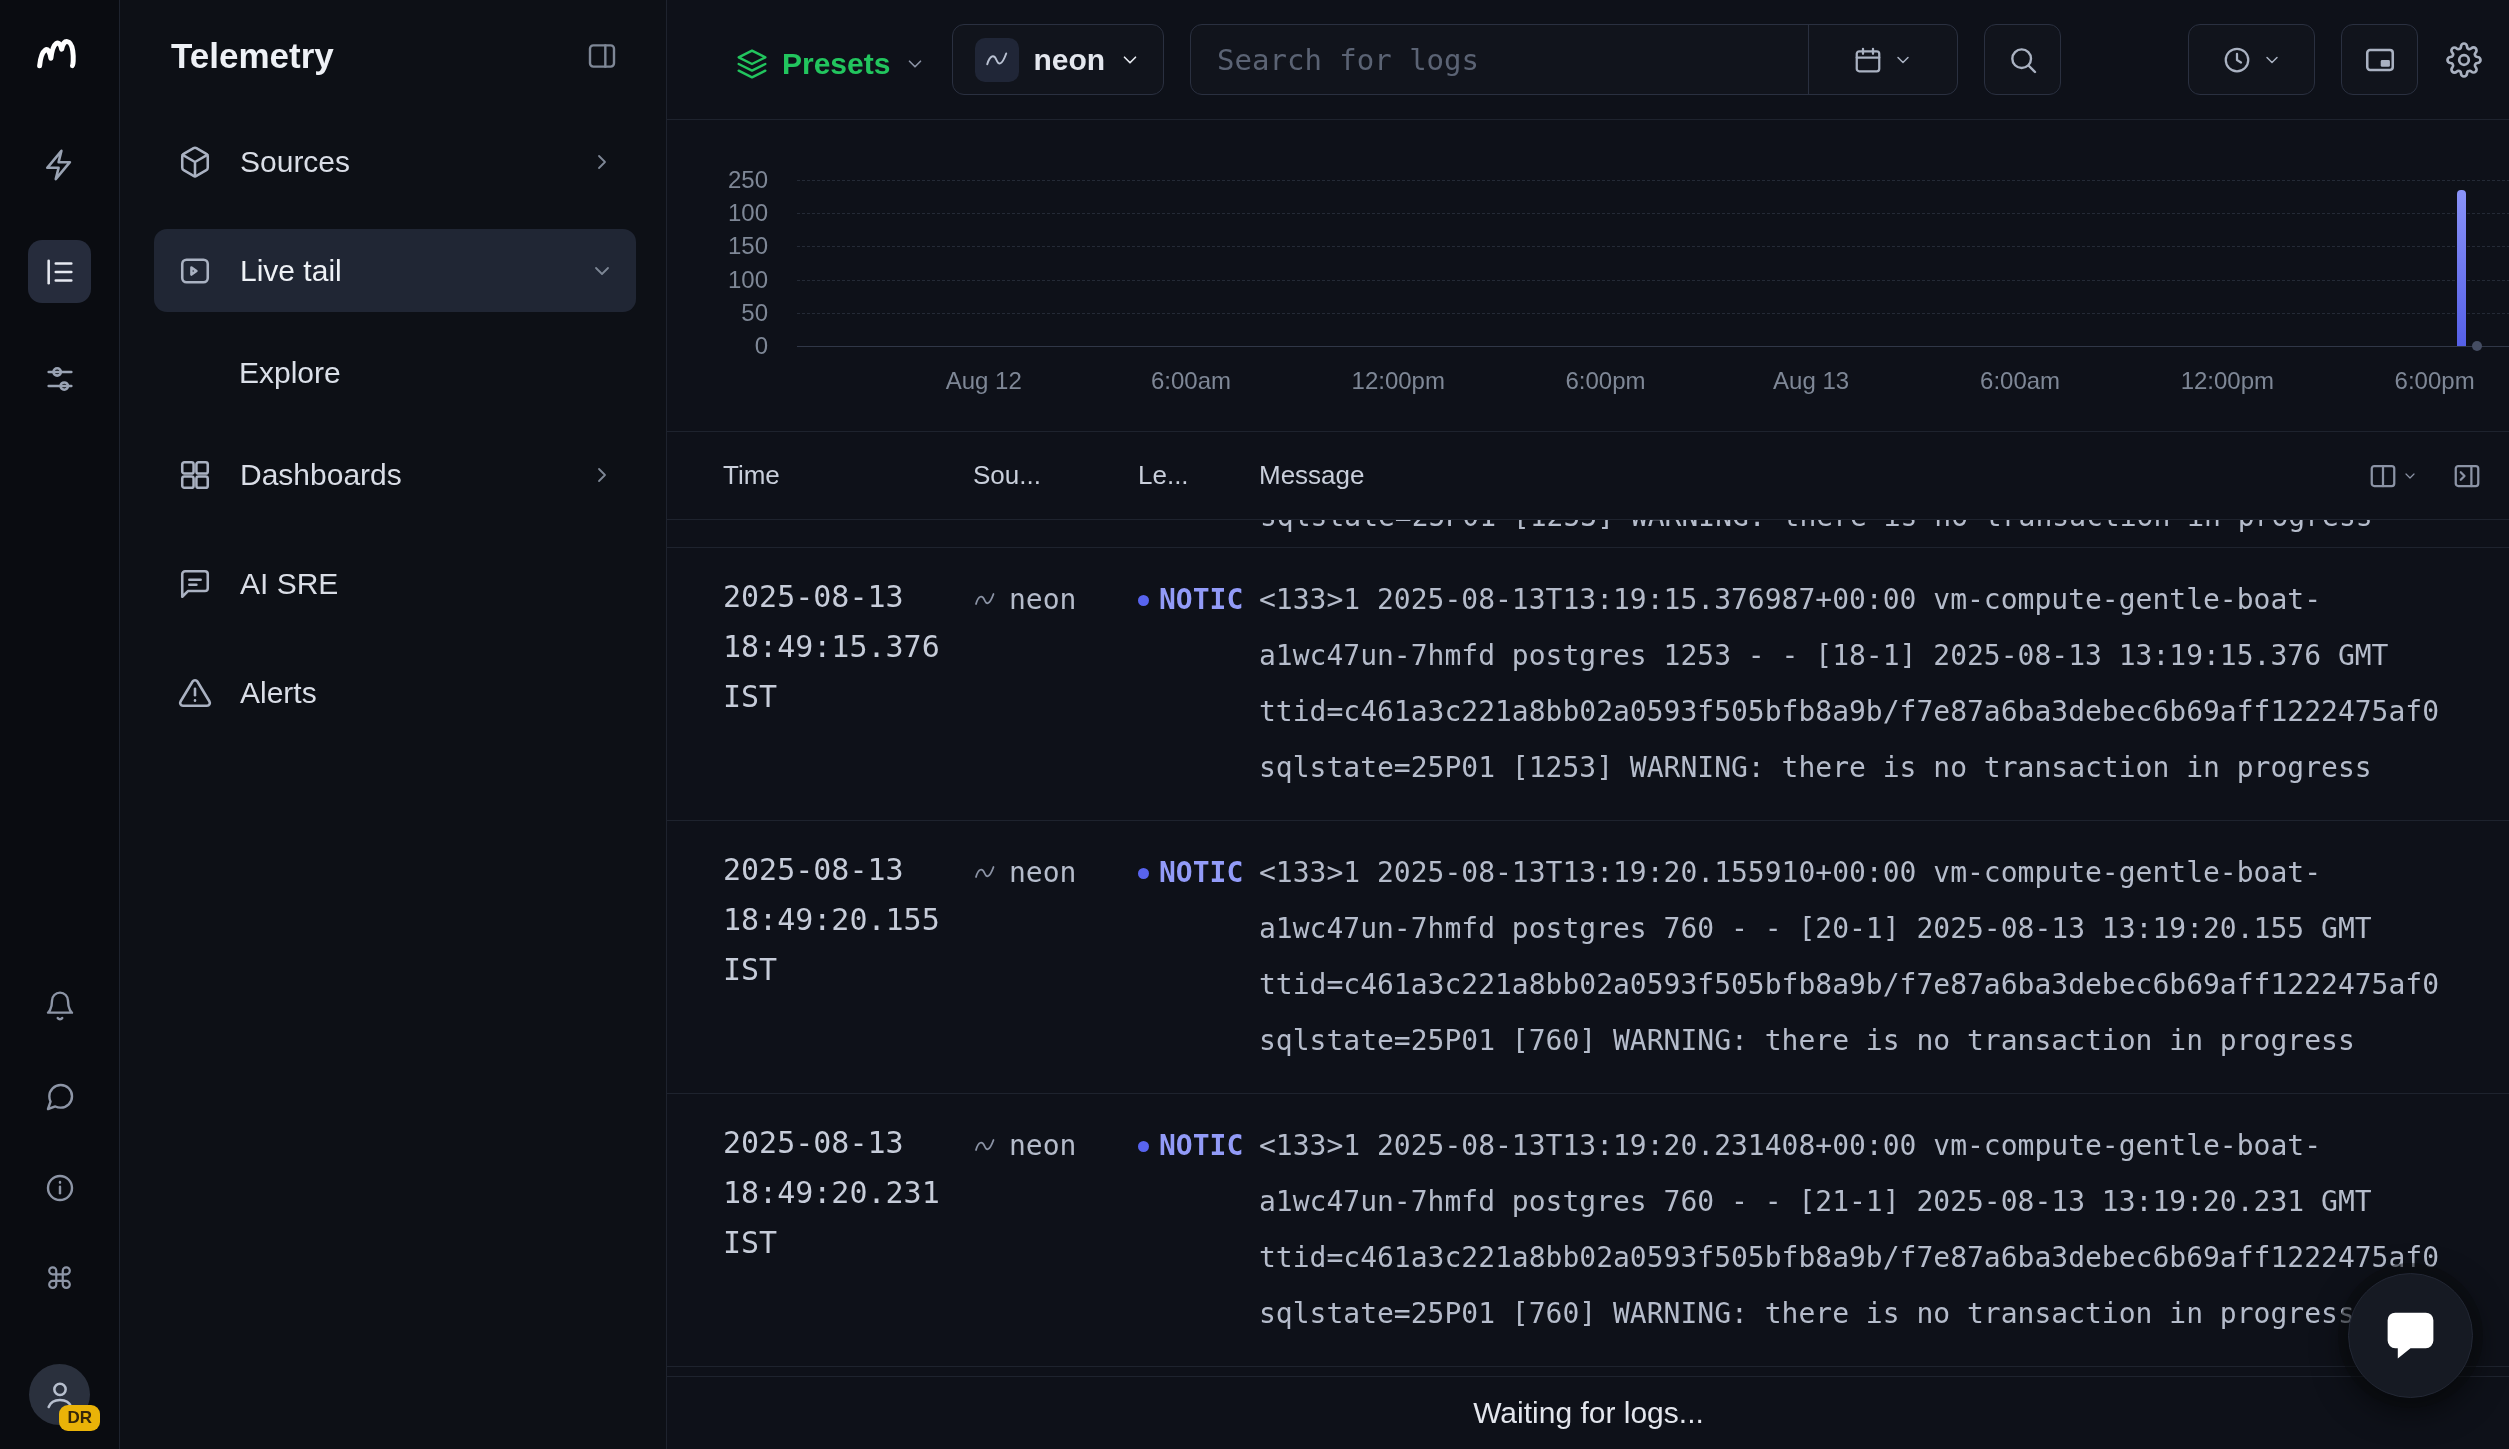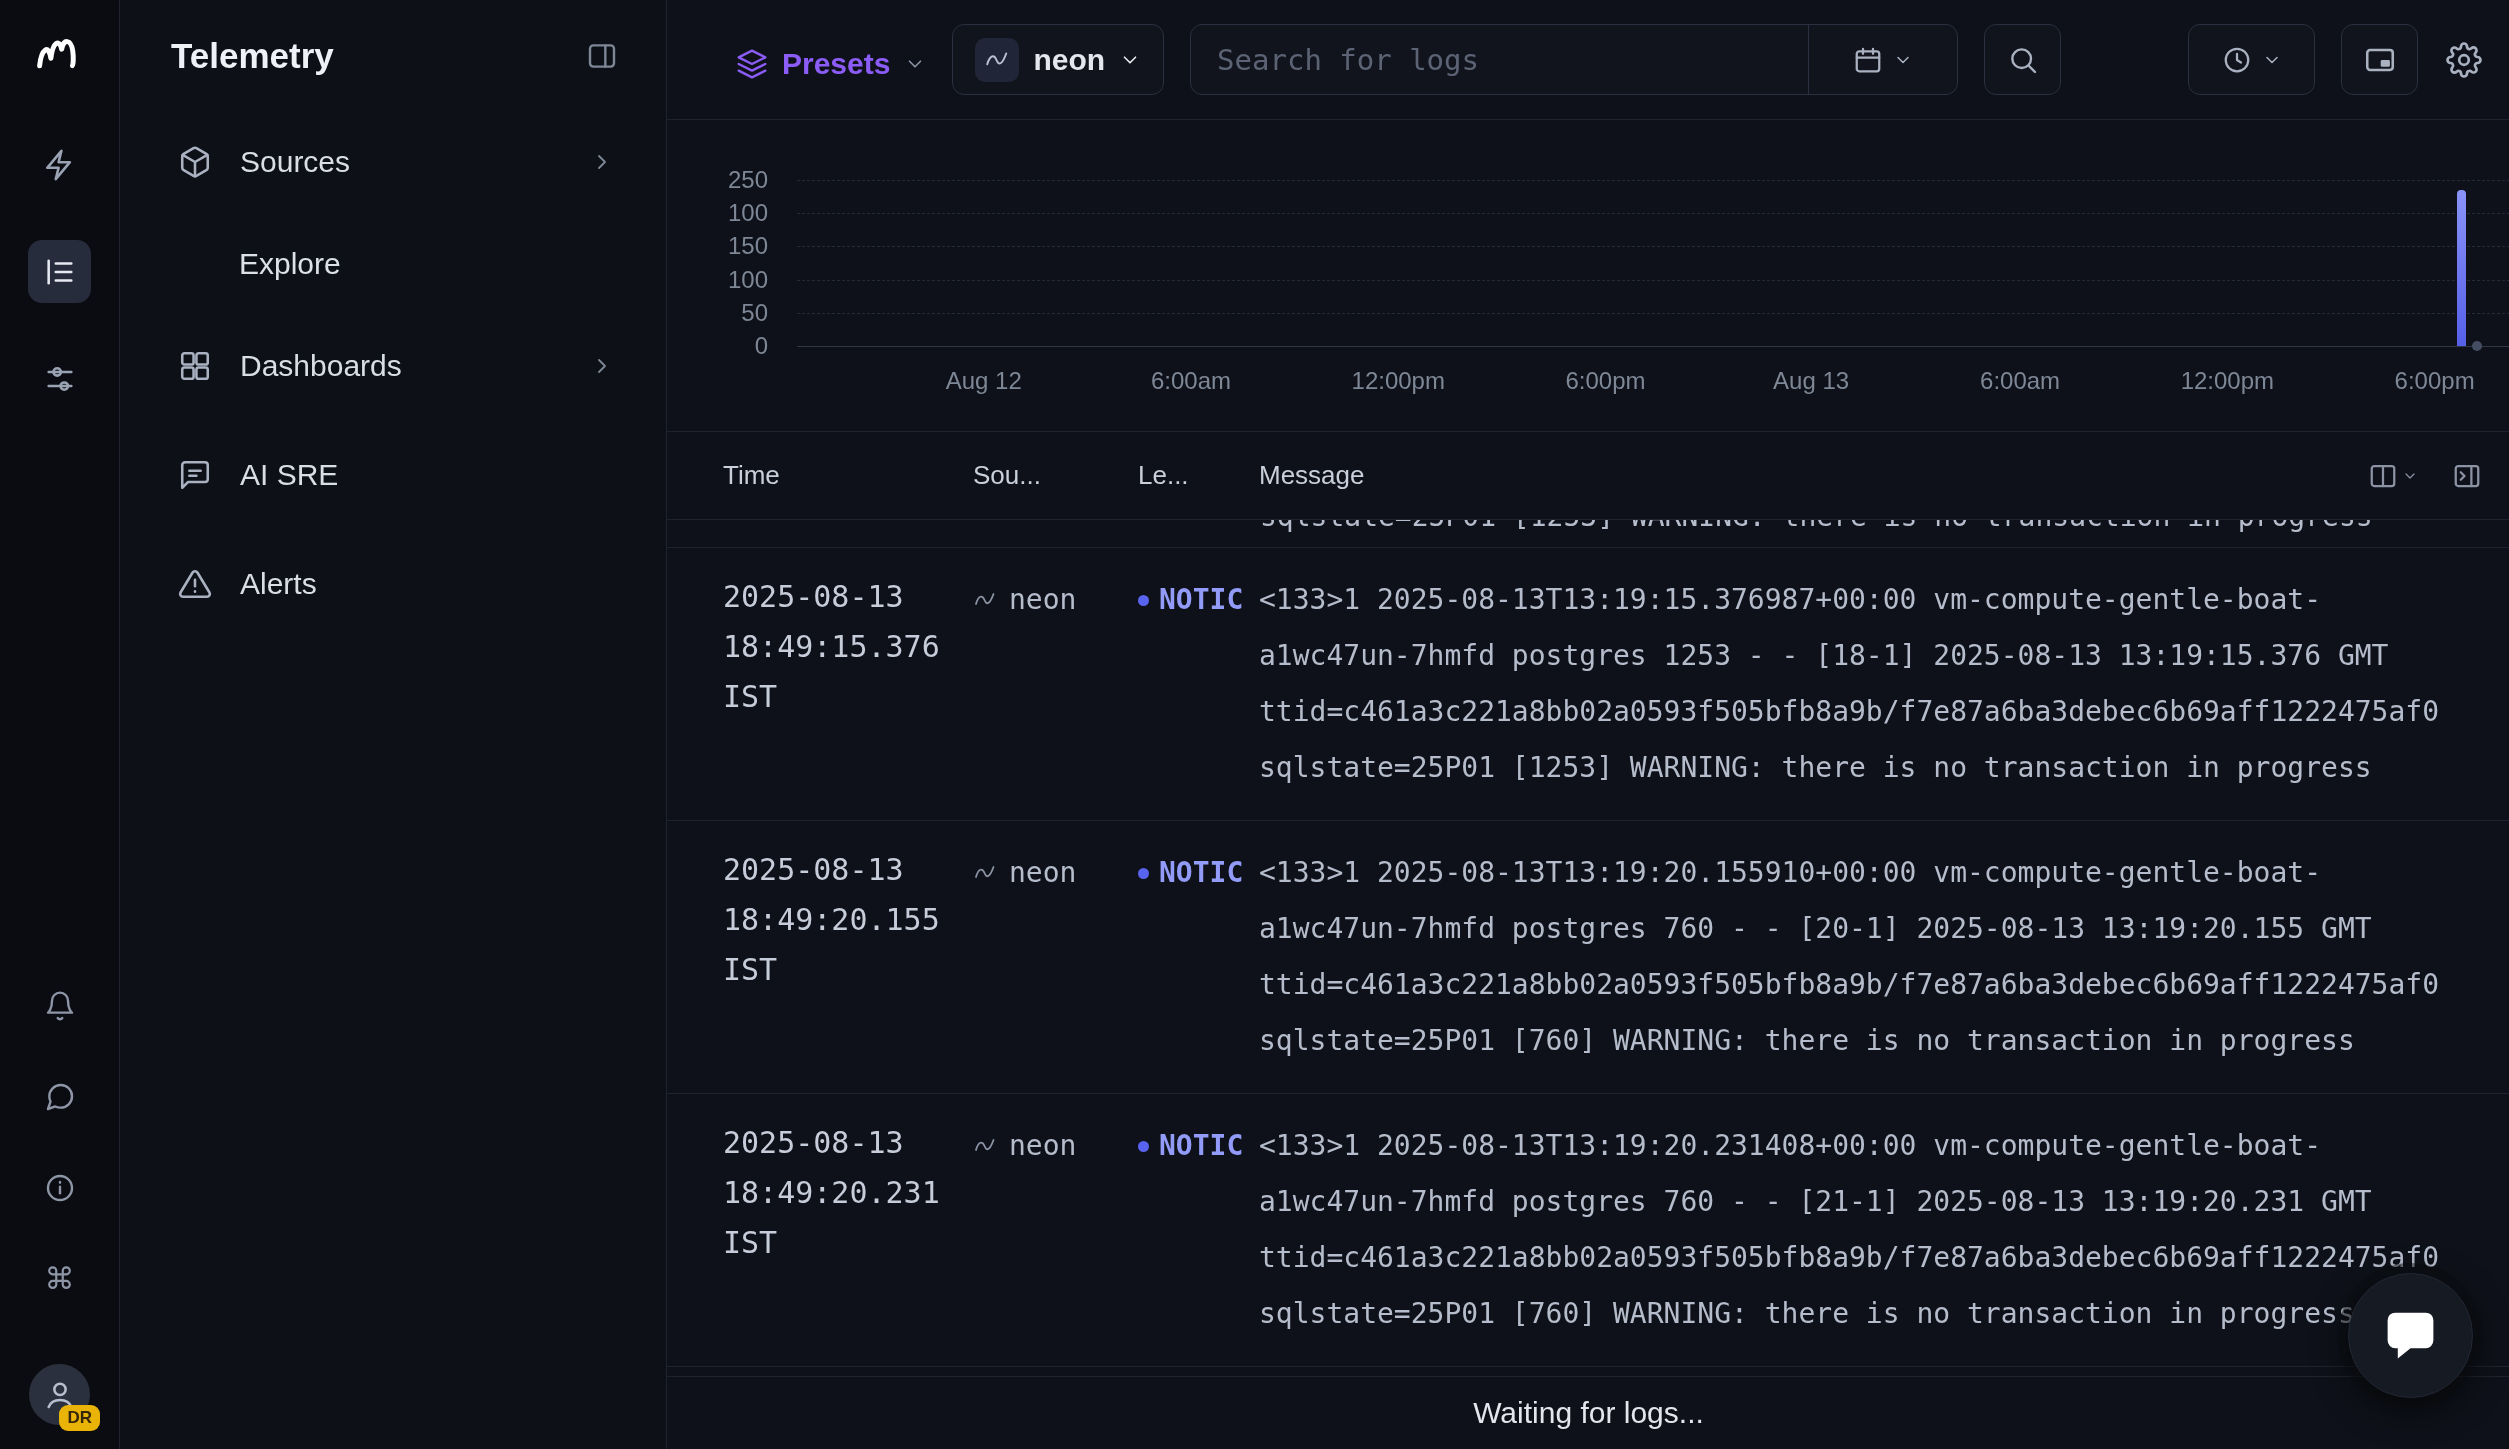--- a/index.html
+++ b/index.html
@@ -45,21 +45,21 @@
   .nav-label{font-size:30px;font-weight:500;flex:1;}
   .nav-item .chev{color:#7e8796;}
   .nav-sub{display:flex;align-items:center;height:69px;margin:0 30px 26px 34px;padding:0 22px 0 85px;
     border-radius:13px;cursor:pointer;color:#dbe0e9;}
 
   
   .main{flex:1;display:flex;flex-direction:column;background:var(--bg-main);min-width:0;}
 
   .topbar{height:120px;border-bottom:1px solid var(--border);display:flex;align-items:center;
     padding:0 28px 0 69px;gap:26px;flex:none;}
-  .presets{display:flex;align-items:center;gap:14px;color:#8b5cf6;font-size:30px;font-weight:600;cursor:pointer;margin-top:8px;}
+  .presets{display:flex;align-items:center;gap:14px;color:#22c55e;font-size:30px;font-weight:600;cursor:pointer;margin-top:8px;}
   .presets .chev{color:#8b93a5;}
   .pill{height:71px;border:1px solid var(--border2);background:var(--panel2);border-radius:12px;
     display:flex;align-items:center;gap:14px;padding:0 22px;cursor:pointer;}
   .src-ic{width:44px;height:44px;border-radius:10px;background:#202637;display:flex;align-items:center;justify-content:center;color:#b9c1d2;}
   .src-name{font-size:30px;font-weight:600;color:#e4e7ee;}
   .searchbox{width:768px;height:71px;border:1px solid var(--border2);background:var(--panel2);border-radius:12px;
     display:flex;align-items:stretch;overflow:hidden;}
   .searchbox input{flex:1;background:transparent;border:none;outline:none;color:#dfe3ea;
     font-family:"DejaVu Sans Mono",monospace;font-size:29px;padding:0 26px;}
   .searchbox input::placeholder{color:#5b6374;}
@@ -191,20 +191,32 @@
           <svg width="34" height="34" viewBox="0 0 24 24">
               <path class="sic" d="M21 16V8a2 2 0 0 0-1-1.73l-7-4a2 2 0 0 0-2 0l-7 4A2 2 0 0 0 3 8v8a2 2 0 0 0 1 1.73l7 4a2 2 0 0 0 2 0l7-4A2 2 0 0 0 21 16z"></path>
               <path class="sic" d="M3.3 7 12 12l8.7-5M12 22V12"></path>
             </svg>
         </span>
         <span class="nav-label">Sources</span>
         <svg class="chev" width="24" height="24" viewBox="0 0 24 24">
             <path class="sic" d="M9 6l6 6-6 6"></path>
           </svg>
       </div>
+      <div class="nav-item active">
+        <span class="nic">
+          <svg width="34" height="34" viewBox="0 0 24 24">
+              <rect class="sic" x="3" y="4" width="18" height="16" rx="3"></rect>
+              <path class="sic" d="M9.5 9.5 13 12l-3.5 2.5z"></path>
+            </svg>
+        </span>
+        <span class="nav-label">Live tail</span>
+        <svg class="chev" width="24" height="24" viewBox="0 0 24 24">
+            <path class="sic" d="M6 9l6 6 6-6"></path>
+          </svg>
+      </div>
       <div class="nav-sub">
         <span class="nav-label">Explore</span>
       </div>
       <div class="nav-item">
         <span class="nic">
           <svg width="34" height="34" viewBox="0 0 24 24">
               <rect class="sic" x="3" y="3" width="8" height="8" rx="1.5"></rect>
               <rect class="sic" x="13" y="3" width="8" height="8" rx="1.5"></rect>
               <rect class="sic" x="3" y="13" width="8" height="8" rx="1.5"></rect>
               <rect class="sic" x="13" y="13" width="8" height="8" rx="1.5"></rect>

